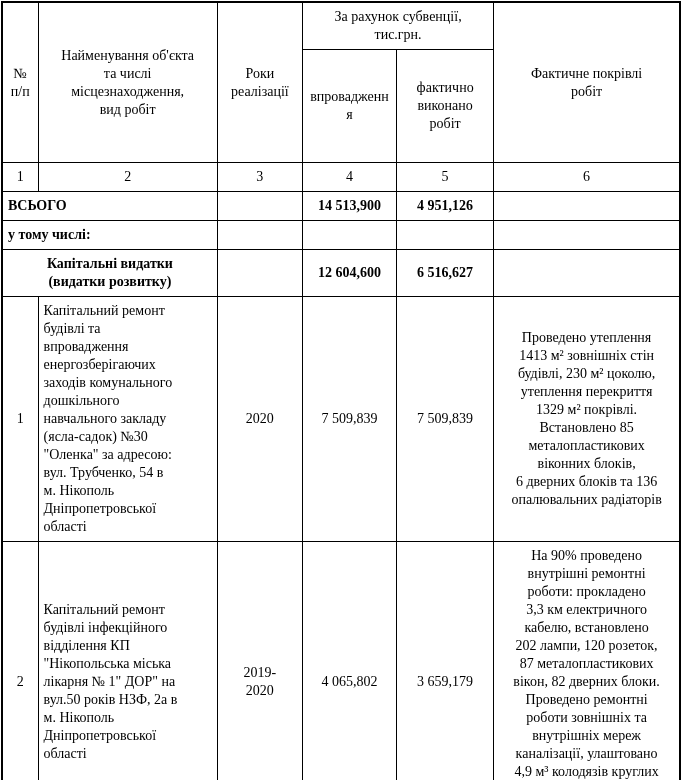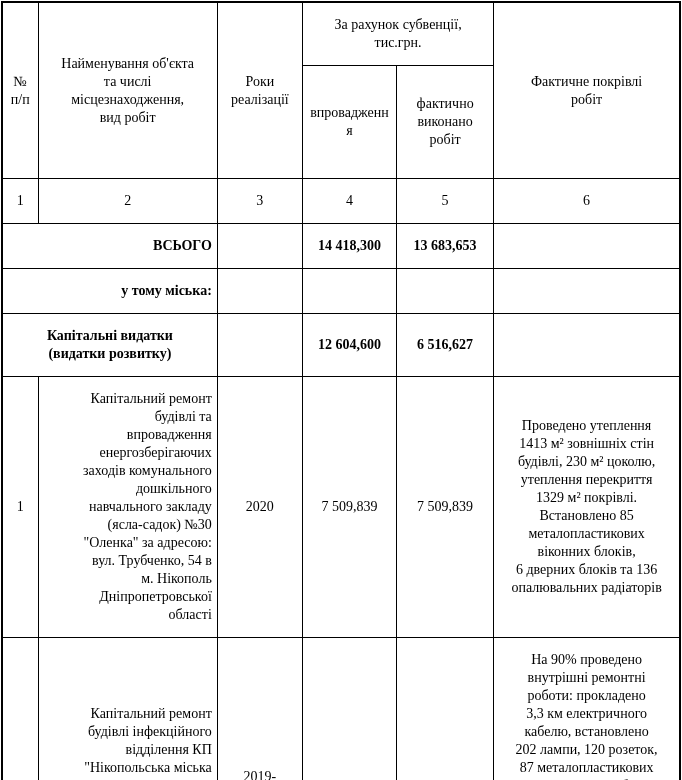--- a/index.html
+++ b/index.html
@@ -18,26 +18,26 @@
     width: 680px;
     margin: 1px 0 0 1px;
     border: 2px solid #000;
   }
   td {
     border: 1px solid #000;
     font-size: 14px;
     line-height: 18px;
     white-space: pre-line;
     vertical-align: middle;
-    padding: 13px 5px;
+    padding: 5px 5px;
     overflow: hidden;
     word-wrap: break-word;
   }
   .c { text-align: center; }
-  .l { text-align: right; margin-top: 37px; }
+  .l { text-align: left; margin-top: 37px; }
   .b { font-weight: bold; }
   .yearpad { padding: 1px 14px; }
 </style>
 </head>
 <body>
 
 <table class="report">
   <colgroup>
     <col style="width:36px">
     <col style="width:179px">
@@ -75,27 +75,27 @@
     <td class="c">2</td>
     <td class="c">3</td>
     <td class="c">4</td>
     <td class="c">5</td>
     <td class="c">6</td>
   </tr>
 
   <tr style="height:27px">
     <td class="l b" colspan="2">ВСЬОГО</td>
     <td></td>
-    <td class="c b">14 418,300</td>
-    <td class="c b">13 683,653</td>
+    <td class="c b">14 513,900</td>
+    <td class="c b">4 951,126</td>
     <td></td>
   </tr>
 
   <tr style="height:22px">
-    <td class="l b" colspan="2">у тому міська:</td>
+    <td class="l b" colspan="2">у тому числі:</td>
     <td></td>
     <td></td>
     <td></td>
     <td></td>
   </tr>
 
   <tr style="height:42px">
     <td class="c b" colspan="2">Капітальні видатки
 (видатки розвитку)</td>
     <td></td>

